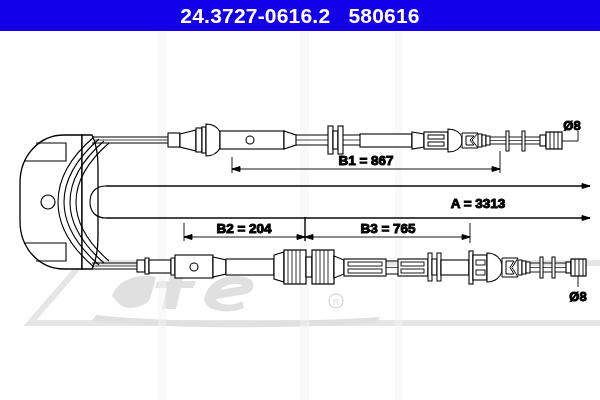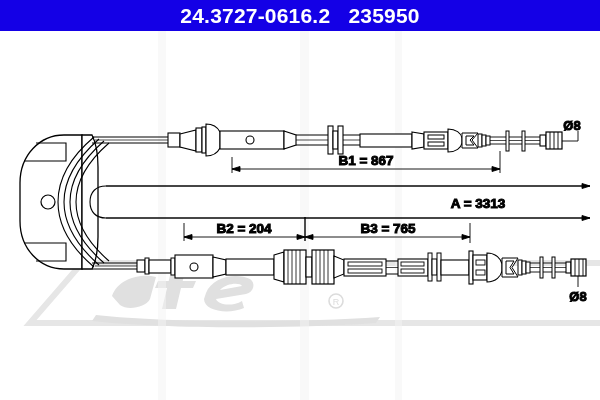--- a/index.html
+++ b/index.html
@@ -59,21 +59,21 @@
     font-size: 13px;
     fill: #000000;
   }
 </style>
 </head>
 <body>
 
 <div id="page">
 
   <div id="header-bar">
-    <span id="header-text">24.3727-0616.2   235950</span>
+    <span id="header-text">24.3727-0616.2   580616</span>
   </div>
 
   <div id="drawing-area">
     <svg class="draw" width="600" height="369" viewBox="0 0 600 369" xmlns="http://www.w3.org/2000/svg">
 
       <g opacity="1">
         <polygon points="22,296 640,296 700,225 82,225" fill="#ffffff" stroke="none"></polygon>
         <polygon points="30,292 612,292 664,232 82,232" fill="none" stroke="#e6e6e6" stroke-width="6"></polygon>
         <g fill="#e0e0e0">
 

